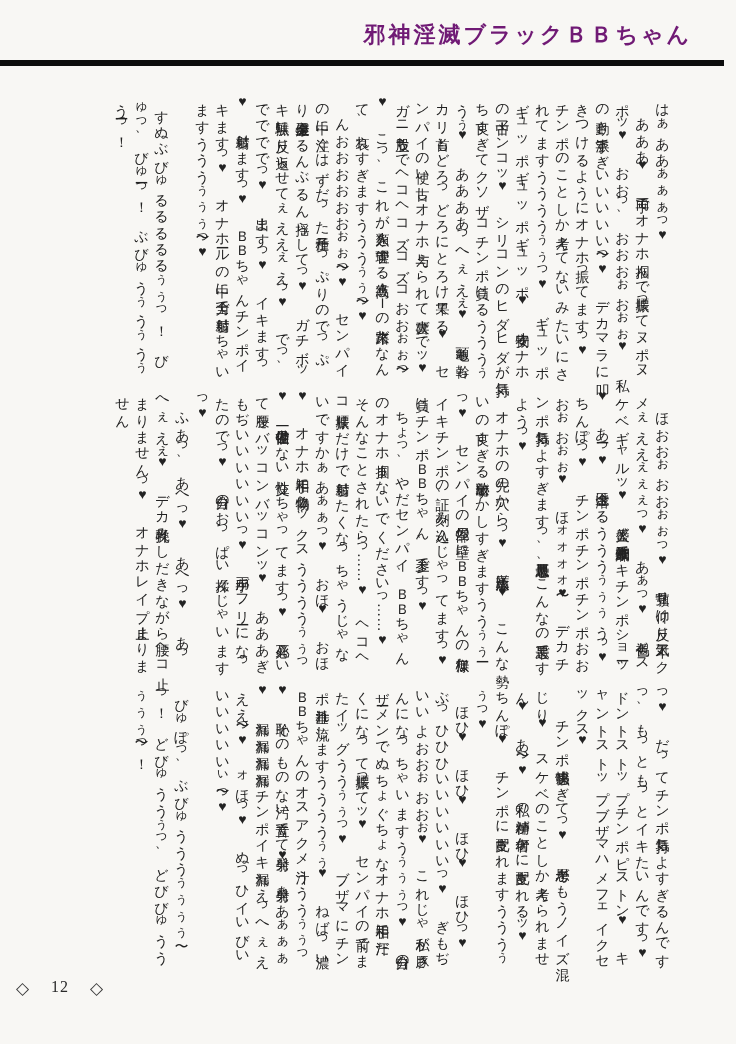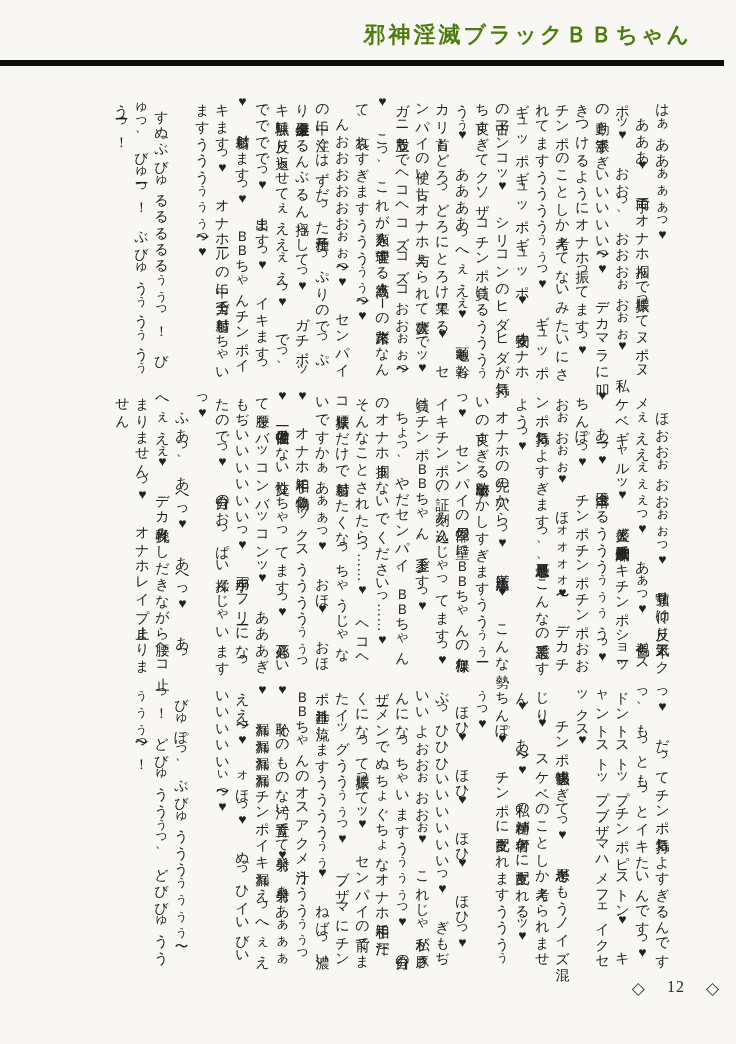--- a/index.html
+++ b/index.html
@@ -10,21 +10,21 @@
     font-family:"Liberation Serif","DejaVu Serif",serif;
     color:#1d1d1d;
     overflow:hidden;
   }
   .page-title{
     position:absolute;
     top:20px;right:44px;
     font-size:22px;
     letter-spacing:3px;
     font-weight:600;
-    color:#4d7c0f;
+    color:#701a75;
     white-space:nowrap;
   }
   .title-divider{
     position:absolute;
     top:60px;left:0;
     width:724px;height:6px;
     background:#0d0d0d;
   }
   .band{
     position:absolute;
@@ -47,21 +47,21 @@
   .indent-2{text-indent:2em;}
   .moan{
     font-family:"DejaVu Sans","Liberation Sans",sans-serif;
     margin-block-start:20px !important;
     text-indent:0.5em;
   }
   .page-footer{
     position:absolute;
     top:978px;left:0;
     width:100%;
-    text-align:right;
+    text-align:left;
     font-size:16px;
     color:#2a2a2a;
     letter-spacing:1px;
   }
   .page-footer .diamond{
     font-size:17px;
     color:#3a3a3a;
     margin:0 16px;
     vertical-align:middle;
   }

